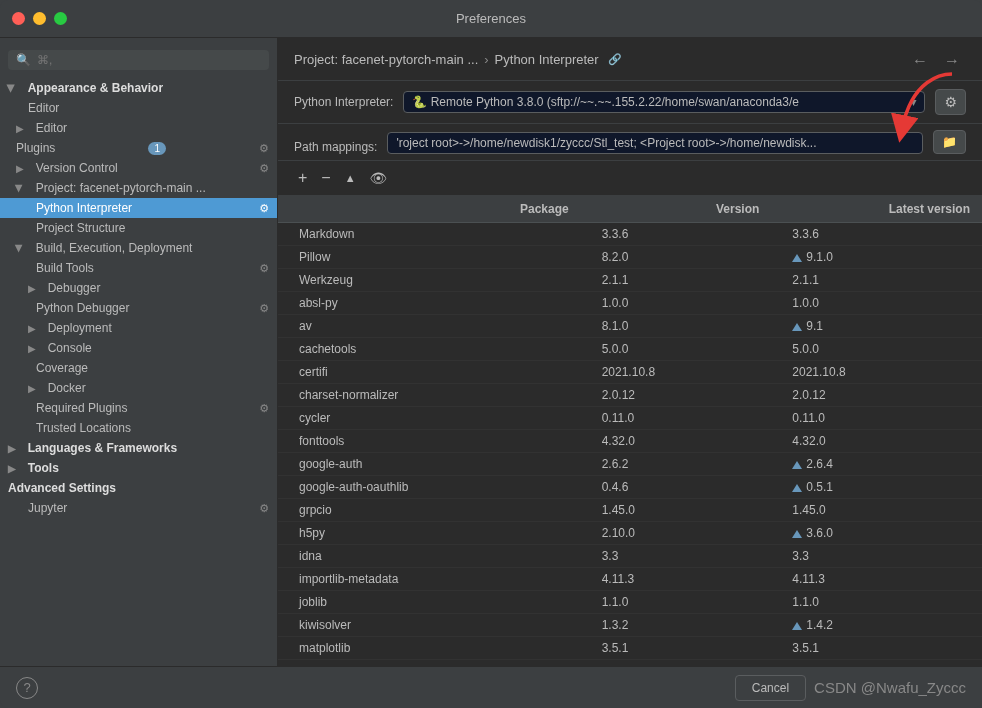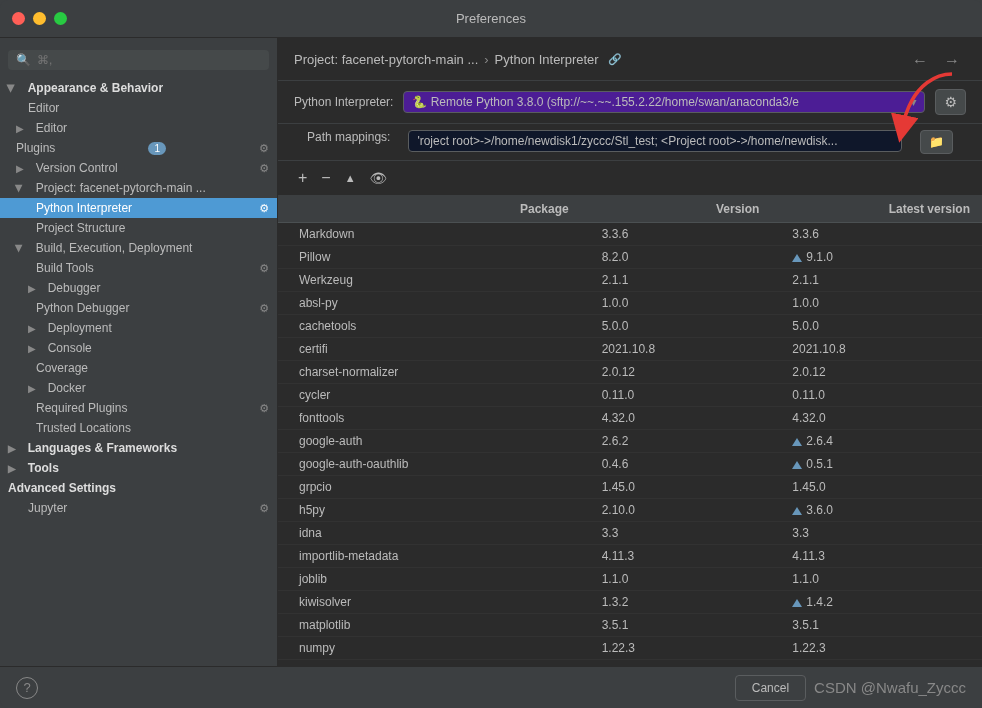--- a/index.html
+++ b/index.html
@@ -162,21 +162,21 @@
     .interpreter-row {
       padding: 8px 16px;
       display: flex;
       align-items: center;
       gap: 10px;
       border-bottom: 1px solid #3c3f41;
     }
     .interpreter-label { color: #bbbbbb; font-size: 12px; white-space: nowrap; }
     .interpreter-select {
       flex: 1;
-      background: #4c1d95;
+      background: #0f172a;
       border: 1px solid #5a5d5f;
       border-radius: 4px;
       color: #bbbbbb;
       padding: 3px 8px;
       font-size: 12px;
       display: flex;
       align-items: center;
       justify-content: space-between;
       cursor: pointer;
       gap: 6px;
@@ -187,24 +187,24 @@
       border: 1px solid #5a5d5f;
       border-radius: 4px;
       color: #bbbbbb;
       padding: 4px 8px;
       cursor: pointer;
       font-size: 14px;
     }
 
     
     .path-row {
-      padding: 6px 29px;
-      display: flex;
-      align-items: flex-start;
-      gap: 18px;
+      padding: 6px 16px;
+      display: flex;
+      align-items: flex-end;
+      gap: 10px;
       border-bottom: 1px solid #3c3f41;
       position: relative;
     }
     .path-label { color: #bbbbbb; font-size: 12px; white-space: nowrap; }
     .path-value {
       flex: 1;
       background: #0f172a;
       border: 1px solid #5a5d5f;
       border-radius: 4px;
       color: #bbbbbb;
@@ -522,20 +522,25 @@
               <td>Werkzeug</td>
               <td>2.1.1</td>
               <td>2.1.1</td>
             </tr>
             <tr>
               <td>absl-py</td>
               <td>1.0.0</td>
               <td>1.0.0</td>
             </tr>
             <tr>
+              <td>av</td>
+              <td>8.1.0</td>
+              <td><span class="triangle-up"></span>9.1</td>
+            </tr>
+            <tr>
               <td>cachetools</td>
               <td>5.0.0</td>
               <td>5.0.0</td>
             </tr>
             <tr>
               <td>certifi</td>
               <td>2021.10.8</td>
               <td>2021.10.8</td>
             </tr>
             <tr>

